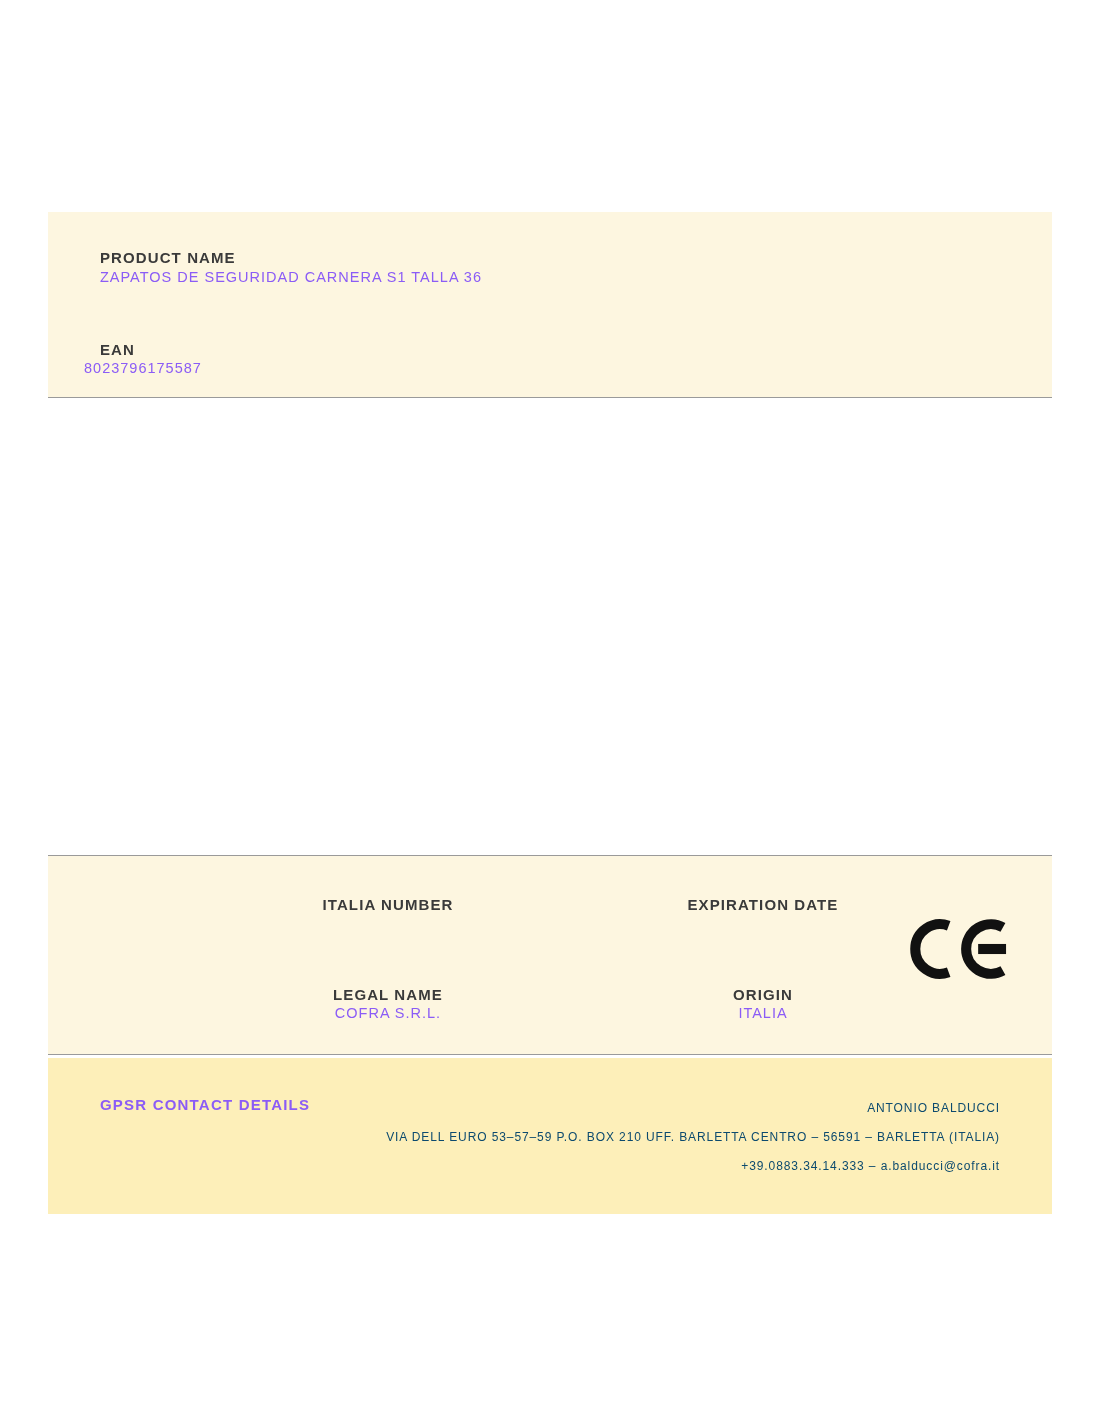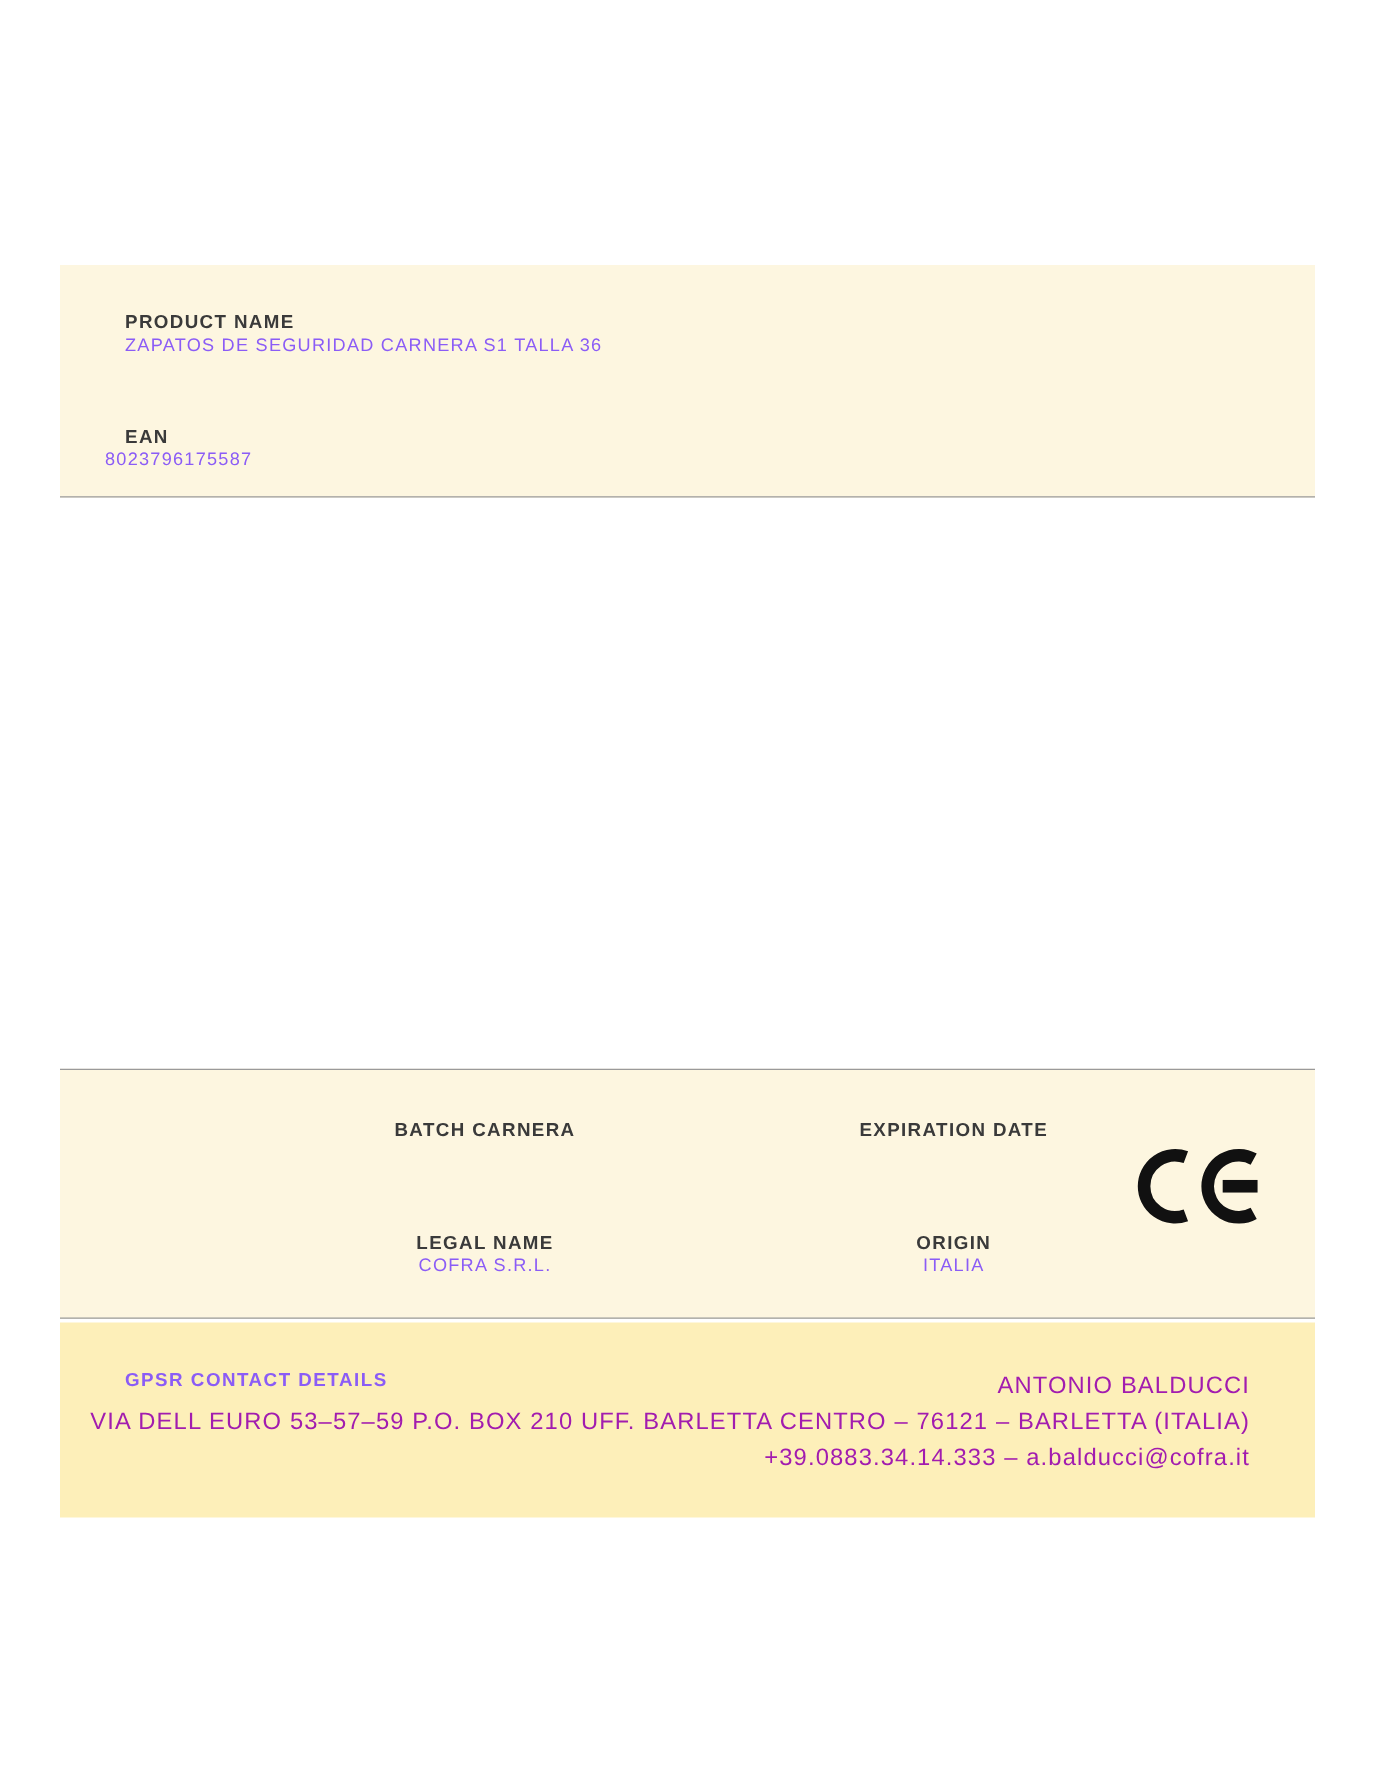--- a/index.html
+++ b/index.html
@@ -152,41 +152,41 @@
     font-size: 15px;
     font-weight: bold;
     letter-spacing: 1.2px;
     color: #8b5cf6;
   }
   .gpsr-lines {
     position: absolute;
     right: 52px;
     top: 36px;
     text-align: right;
-    font-size: 19px;
+    font-size: 12px;
     letter-spacing: 0.9px;
-    color: #a21caf;
+    color: #0c4a6e;
     line-height: 29px;
   }
   .gpsr-lines div { white-space: nowrap; }
 </style>
 </head>
 <body>
 
 <div class="page">
 
   <div class="top-block">
     <div class="field-label label-product">PRODUCT NAME</div>
     <div class="field-value value-product">ZAPATOS DE SEGURIDAD CARNERA S1 TALLA 36</div>
     <div class="field-label label-ean">EAN</div>
     <div class="field-value value-ean">8023796175587</div>
   </div>
 
   <div class="mid-block">
-    <div class="col field-label col-batch-label">BATCH CARNERA</div>
+    <div class="col field-label col-batch-label">ITALIA NUMBER</div>
     <div class="col field-value col-batch-value"></div>
 
     <div class="col field-label col-expiry-label">EXPIRATION DATE</div>
     <div class="col field-value col-expiry-value"></div>
 
     <div class="col field-label col-legal-label">LEGAL NAME</div>
     <div class="col field-value col-legal-value">COFRA S.R.L.</div>
 
     <div class="col field-label col-origin-label">ORIGIN</div>
     <div class="col field-value col-origin-value">ITALIA</div>
@@ -199,18 +199,18 @@
         <path d="M128 12 A32 32 0 1 0 128 68" fill="none" stroke="#111111" stroke-width="13" stroke-linecap="butt"></path>
         <rect x="96" y="33.5" width="36" height="13" fill="#111111"></rect>
       </svg>
     </div>
   </div>
 
   <div class="gpsr-block">
     <div class="gpsr-title">GPSR CONTACT DETAILS</div>
     <div class="gpsr-lines">
       <div>ANTONIO BALDUCCI</div>
-      <div>VIA DELL EURO 53–57–59 P.O. BOX 210 UFF. BARLETTA CENTRO – 76121 – BARLETTA (ITALIA)</div>
+      <div>VIA DELL EURO 53–57–59 P.O. BOX 210 UFF. BARLETTA CENTRO – 56591 – BARLETTA (ITALIA)</div>
       <div>+39.0883.34.14.333 – a.balducci@cofra.it</div>
     </div>
   </div>
 
 </div>
 
 </body></html>

